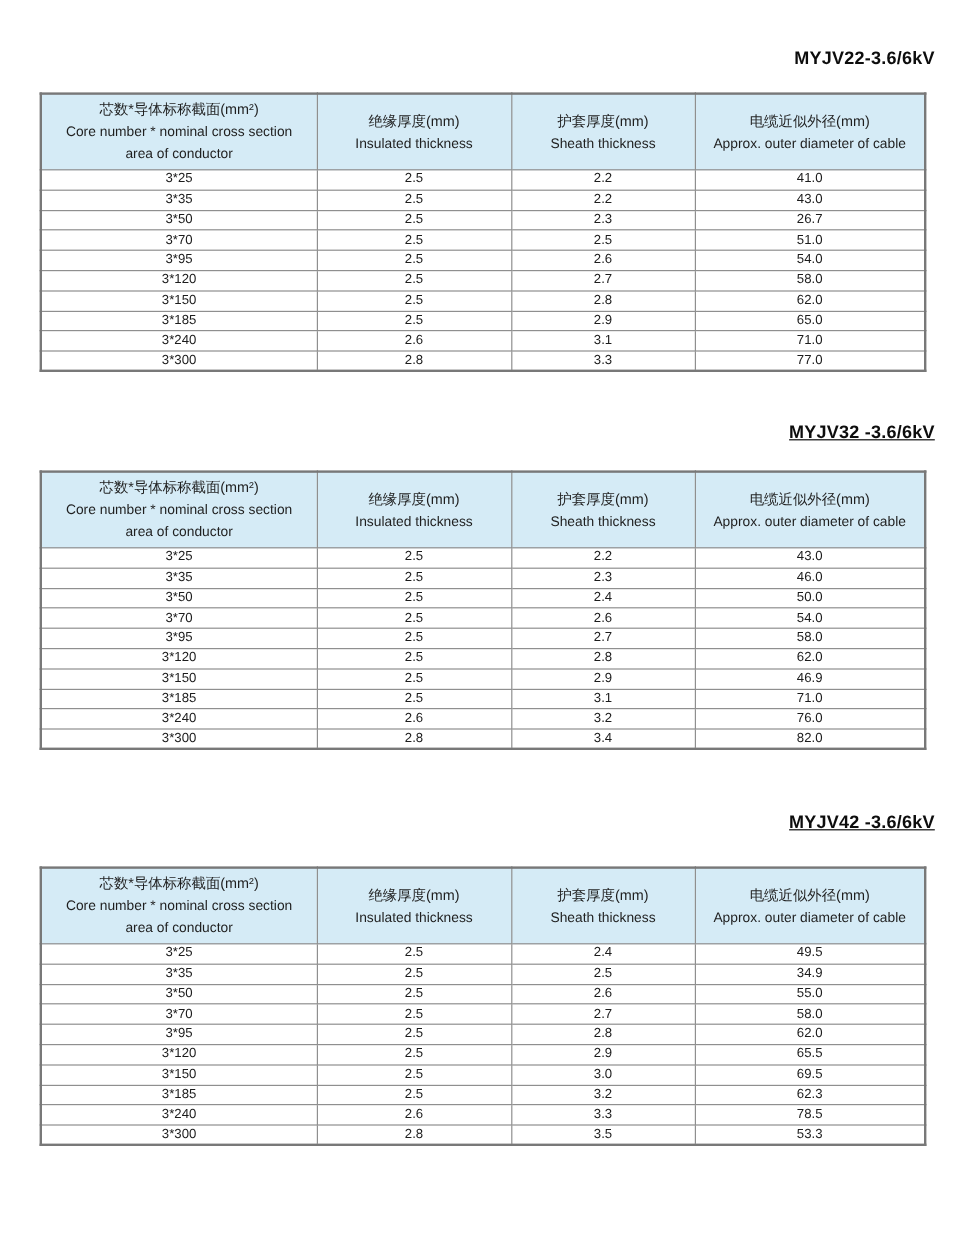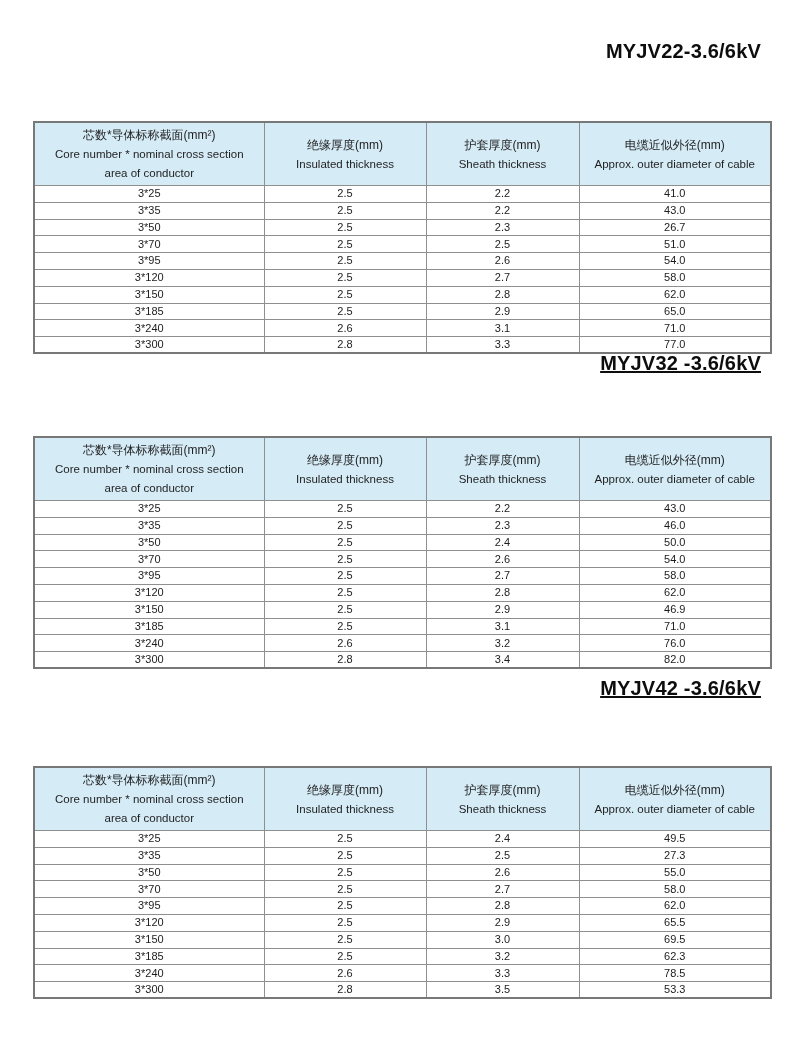--- a/index.html
+++ b/index.html
@@ -14,39 +14,38 @@
     position: relative;
     width: 800px;
     height: 1048px;
     background: #ffffff;
     font-family: "Liberation Sans", "DejaVu Sans", sans-serif;
     color: var(--text);
     overflow: hidden;
   }
   .section-title {
     position: absolute;
-    right: 39px;
-    font-size: 20px;
+    right: 21px;
+    font-size: 15px;
     font-weight: bold;
     color: #0d0d0d;
     letter-spacing: 0.2px;
     white-space: nowrap;
   }
   .t1 { top: 40px; }
   .t2 { top: 352px; text-decoration: underline; }
   .t3 { top: 677px; text-decoration: underline; }
 
   .spec-table {
     position: absolute;
     left: 33px;
     width: 737px;
     border-collapse: collapse;
     table-layout: fixed;
     border: 2px solid var(--outer);
-    margin-top: 44px;
   }
   .tbl1 { top: 77px; }
   .tbl2 { top: 392px; }
   .tbl3 { top: 722px; }
 
   .c1 { width: 230px; }
   .c2 { width: 162px; }
   .c3 { width: 153px; }
   .c4 { width: 192px; }
 
@@ -296,21 +295,21 @@
       <tr>
         <td>3*25</td>
         <td>2.5</td>
         <td>2.4</td>
         <td>49.5</td>
       </tr>
       <tr>
         <td>3*35</td>
         <td>2.5</td>
         <td>2.5</td>
-        <td>27.3</td>
+        <td>34.9</td>
       </tr>
       <tr>
         <td>3*50</td>
         <td>2.5</td>
         <td>2.6</td>
         <td>55.0</td>
       </tr>
       <tr>
         <td>3*70</td>
         <td>2.5</td>

